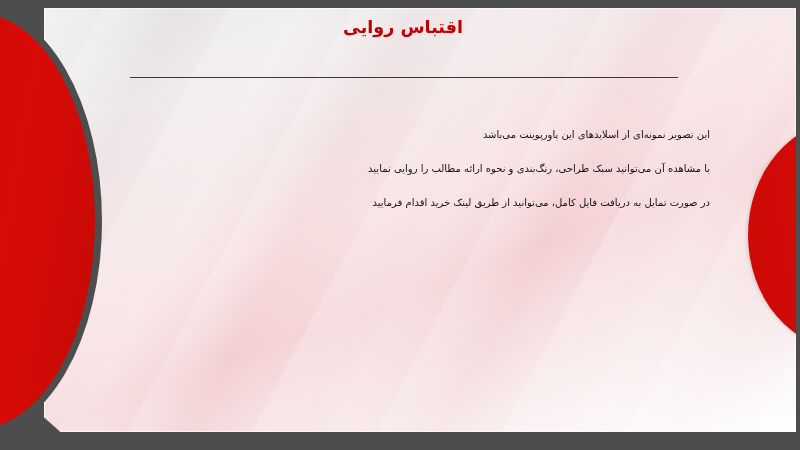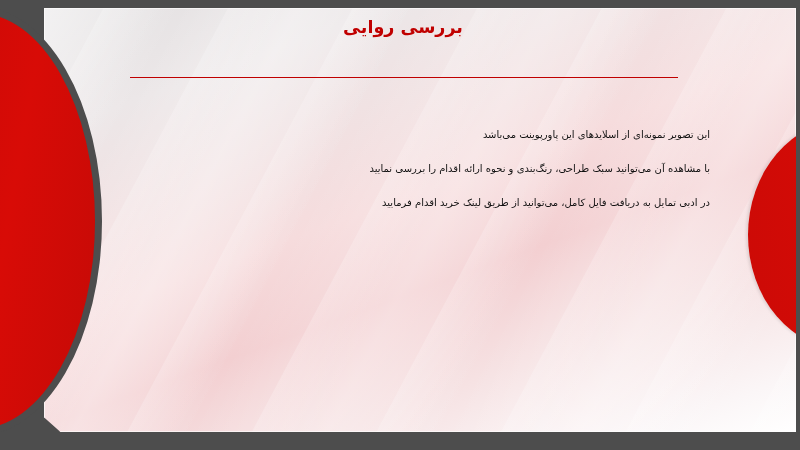--- a/index.html
+++ b/index.html
@@ -162,28 +162,28 @@
   <div class="frame-backdrop"></div>
 
   <div class="content-panel">
     <div class="panel-sheen"></div>
   </div>
 
   <div class="left-ellipse"></div>
   <div class="right-ellipse"></div>
 
   <div class="title-block">
-    <div class="title-line">بررسی روایی</div>
+    <div class="title-line">اقتباس روایی</div>
   </div>
 
   <div class="title-rule"></div>
 
   <div class="body-block">
     <div class="body-line">این تصویر نمونه‌ای از اسلایدهای این پاورپوینت می‌باشد</div>
-    <div class="body-line">با مشاهده آن می‌توانید سبک طراحی، رنگ‌بندی و نحوه ارائه اقدام را بررسی نمایید</div>
-    <div class="body-line">در ادبی تمایل به دریافت فایل کامل، می‌توانید از طریق لینک خرید اقدام فرمایید</div>
+    <div class="body-line">با مشاهده آن می‌توانید سبک طراحی، رنگ‌بندی و نحوه ارائه مطالب را روایی نمایید</div>
+    <div class="body-line">در صورت تمایل به دریافت فایل کامل، می‌توانید از طریق لینک خرید اقدام فرمایید</div>
   </div>
 
   <div class="top-band"></div>
   <div class="right-band"></div>
   <div class="bottom-band"></div>
 
 </div>
 
 </body></html>

